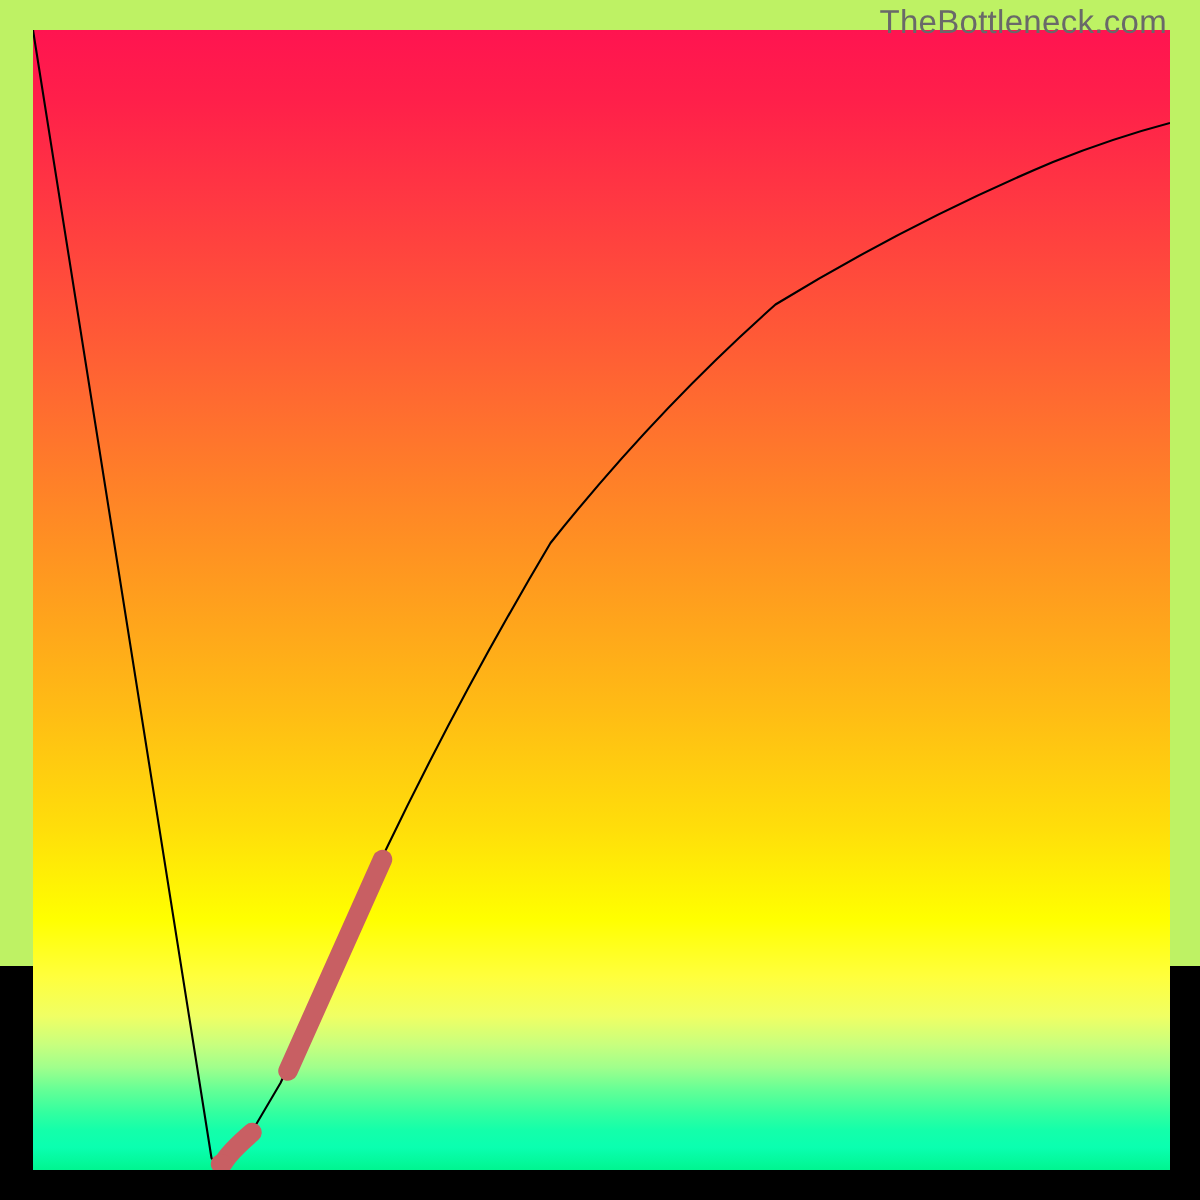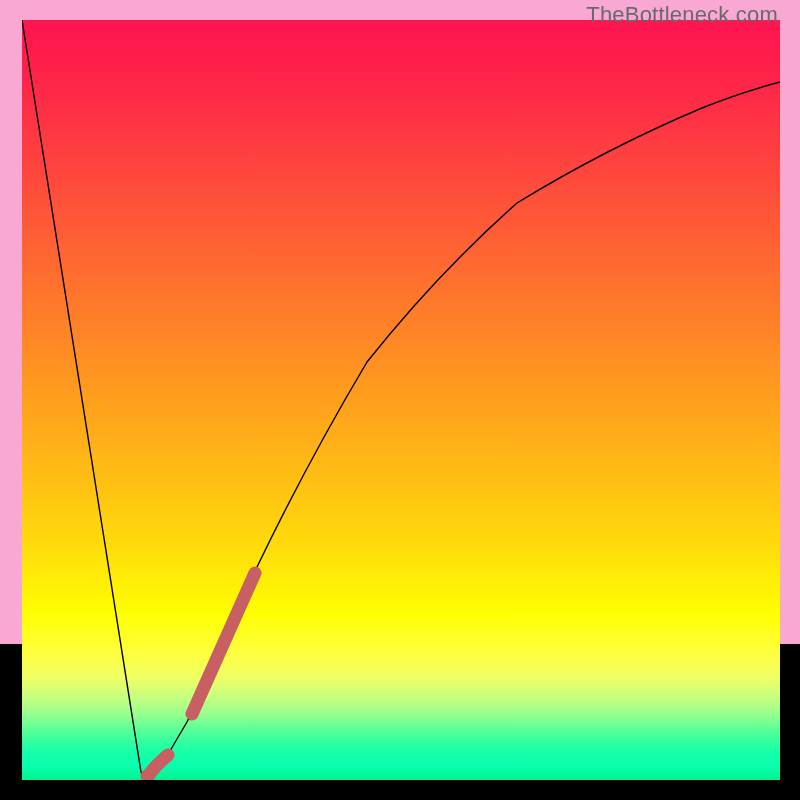--- a/index.html
+++ b/index.html
@@ -1,21 +1,21 @@
 <!DOCTYPE html>
 <html><head>
 <meta charset="utf-8">
 <style>
   * { margin: 0; padding: 0; box-sizing: border-box; }
   html, body { width: 800px; height: 800px; overflow: hidden; background: #000; }
   .frame {
     position: relative;
     width: 800px;
     height: 644px;
-    background: #f9a8d4;
+    background: #bef264;
   }
   .plot-area {
     position: absolute;
     left: 22px;
     top: 20px;
     width: 758px;
     height: 760px;
     overflow: hidden;
   }
   .gradient-bg {

